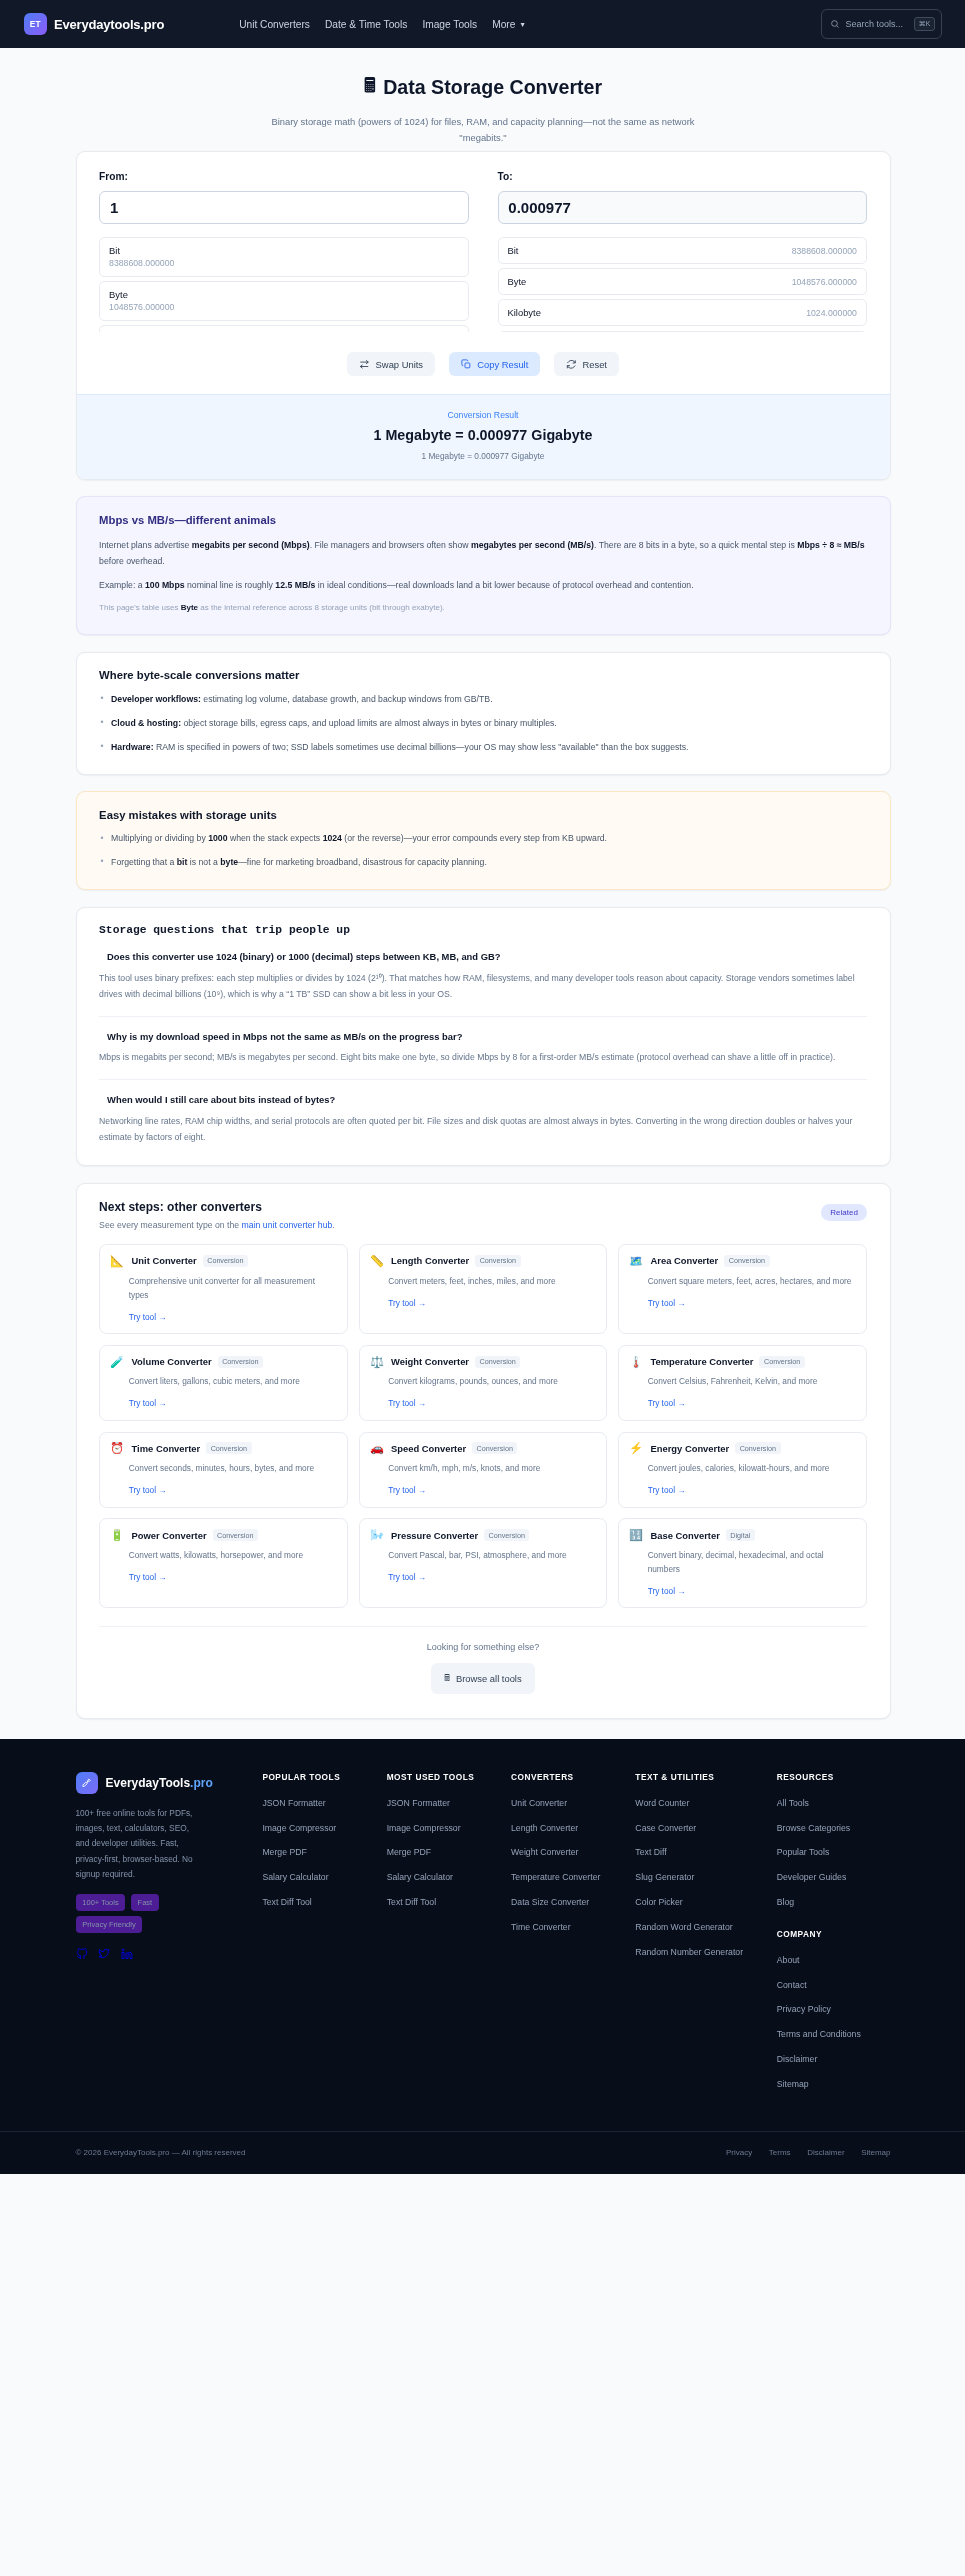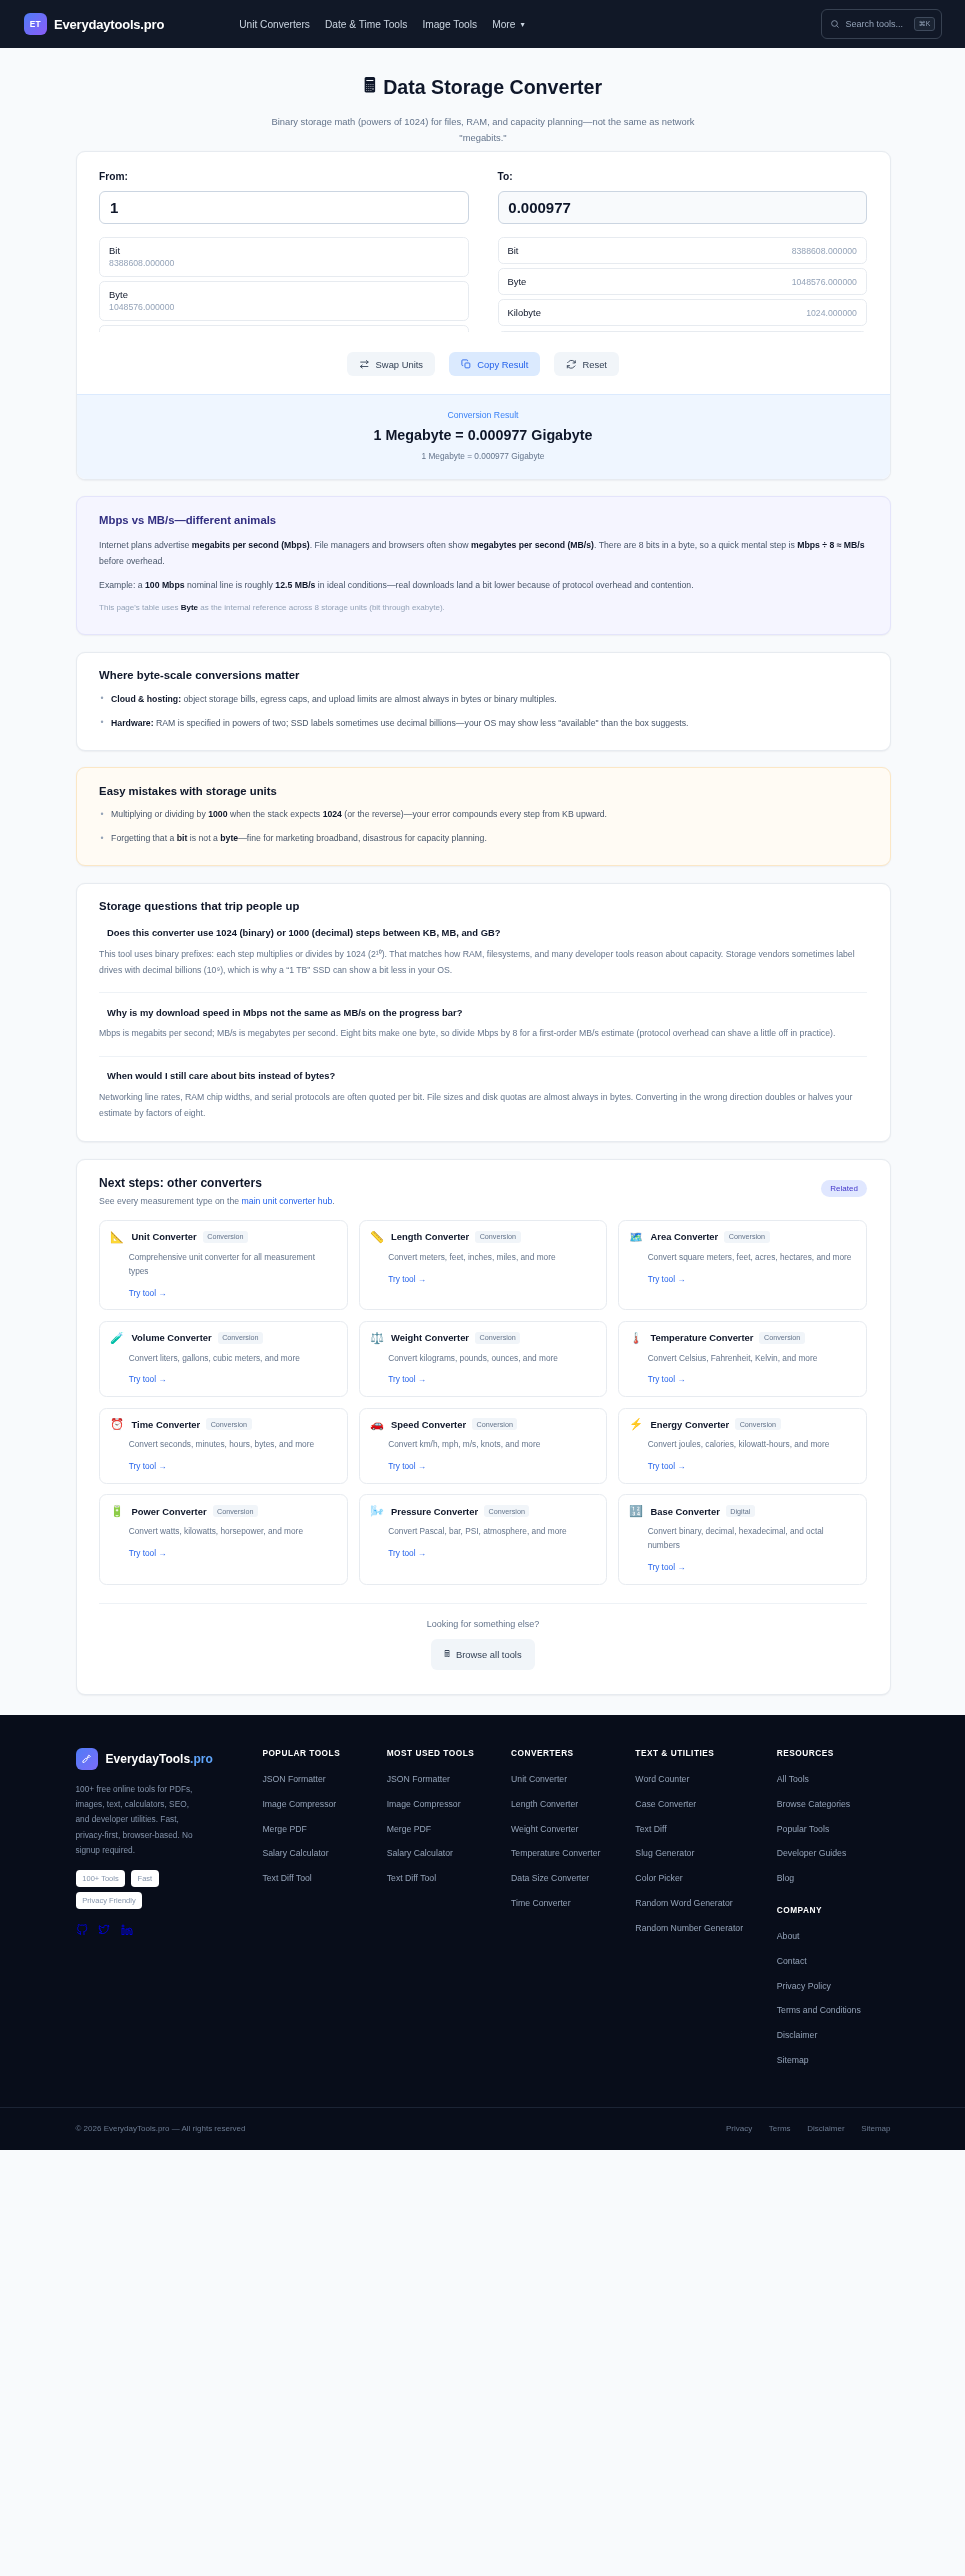--- a/index.html
+++ b/index.html
@@ -133,21 +133,21 @@
     font-size: 8.7px; color: #475569; line-height: 1.8;
     padding-left: 12px; position: relative; margin-bottom: 8.3px;
   }
   .info li:last-child { margin-bottom: 0; }
   .info li:before {
     content: "•"; position: absolute; left: 1.5px; top: -0.8px; color: #94a3b8;
   }
 
   
   .faq { padding: 16.6px 22.6px 19.6px; }
-  .faq h2 { font-size: 11.3px; color: #0f172a; margin-bottom: 15px; }
+  .faq h2 { font-size: 11.3px; color: #0f172a; margin-bottom: 15px; font-family: Liberation Mono, monospace; }
   .faq-item { padding-bottom: 13.6px; margin-bottom: 13.6px; border-bottom: 0.8px solid #eef2f6; }
   .faq-item:last-child { border-bottom: none; padding-bottom: 0; margin-bottom: 0; }
   .faq-q { font-size: 9.4px; font-weight: bold; color: #0f172a; margin-bottom: 7.5px; padding-left: 8px; }
   .faq-a { font-size: 8.7px; color: #64748b; line-height: 1.9; }
 
   
   .related { padding: 16.6px 22.6px 19.6px; position: relative; }
   .related h2 { font-size: 12px; color: #0f172a; margin-bottom: 6px; }
   .related .lead { font-size: 8.7px; color: #64748b; }
   .related .lead a { color: #2563eb; text-decoration: none; }
@@ -196,21 +196,21 @@
   .f-logo {
     width: 22.6px; height: 22.6px; border-radius: 6px; flex: 0 0 22.6px;
     background: linear-gradient(135deg,#4f7cf7 0%, #7c6cf8 100%);
     display: flex; align-items: center; justify-content: center; color: #fff;
   }
   .f-brand-name { font-size: 12px; font-weight: bold; color: #fff; }
   .f-brand-name .pro { color: #60a5fa; }
   .f-desc { font-size: 8.3px; color: #8494ab; line-height: 1.85; margin-top: 11.3px; max-width: 121px; }
   .f-pills { display: flex; flex-wrap: wrap; gap: 5.3px; margin-top: 12px; max-width: 124px; }
   .f-pill {
-    background: #ffffff; color: #8494ab; font-size: 7.5px;
+    background: #4c1d95; color: #8494ab; font-size: 7.5px;
     border-radius: 3.8px; padding: 3.8px 6.8px;
   }
   .f-socials { display: flex; gap: 10.6px; margin-top: 15px; color: #64748b; }
   .f-col h4 {
     font-size: 8.3px; color: #fff; letter-spacing: 0.5px;
     text-transform: uppercase; margin-bottom: 13px;
   }
   .f-col h4.second { margin-top: 19.6px; }
   .f-col ul { list-style: none; }
   .f-col li { margin-bottom: 9.8px; }
@@ -359,20 +359,21 @@
   <section class="card info violet">
     <h2>Mbps vs MB/s—different animals</h2>
     <p><span>Internet plans advertise </span><b>megabits per second (Mbps)</b><span>. File managers and browsers often show </span><b>megabytes per second (MB/s)</b><span>. There are 8 bits in a byte, so a quick mental step is </span><b>Mbps ÷ 8 ≈ MB/s</b><span> before overhead.</span></p>
     <p><span>Example: a </span><b>100 Mbps</b><span> nominal line is roughly </span><b>12.5 MB/s</b><span> in ideal conditions—real downloads land a bit lower because of protocol overhead and contention.</span></p>
     <p class="muted"><span>This page's table uses </span><b>Byte</b><span> as the internal reference across 8 storage units (bit through exabyte).</span></p>
   </section>
 
   <section class="card info">
     <h2>Where byte-scale conversions matter</h2>
     <ul>
+      <li><b>Developer workflows:</b><span> estimating log volume, database growth, and backup windows from GB/TB.</span></li>
       <li><b>Cloud &amp; hosting:</b><span> object storage bills, egress caps, and upload limits are almost always in bytes or binary multiples.</span></li>
       <li><b>Hardware:</b><span> RAM is specified in powers of two; SSD labels sometimes use decimal billions—your OS may show less "available" than the box suggests.</span></li>
     </ul>
   </section>
 
   <section class="card info amber">
     <h2>Easy mistakes with storage units</h2>
     <ul>
       <li><span>Multiplying or dividing by </span><b>1000</b><span> when the stack expects </span><b>1024</b><span> (or the reverse)—your error compounds every step from KB upward.</span></li>
       <li><span>Forgetting that a </span><b>bit</b><span> is not a </span><b>byte</b><span>—fine for marketing broadband, disastrous for capacity planning.</span></li>

